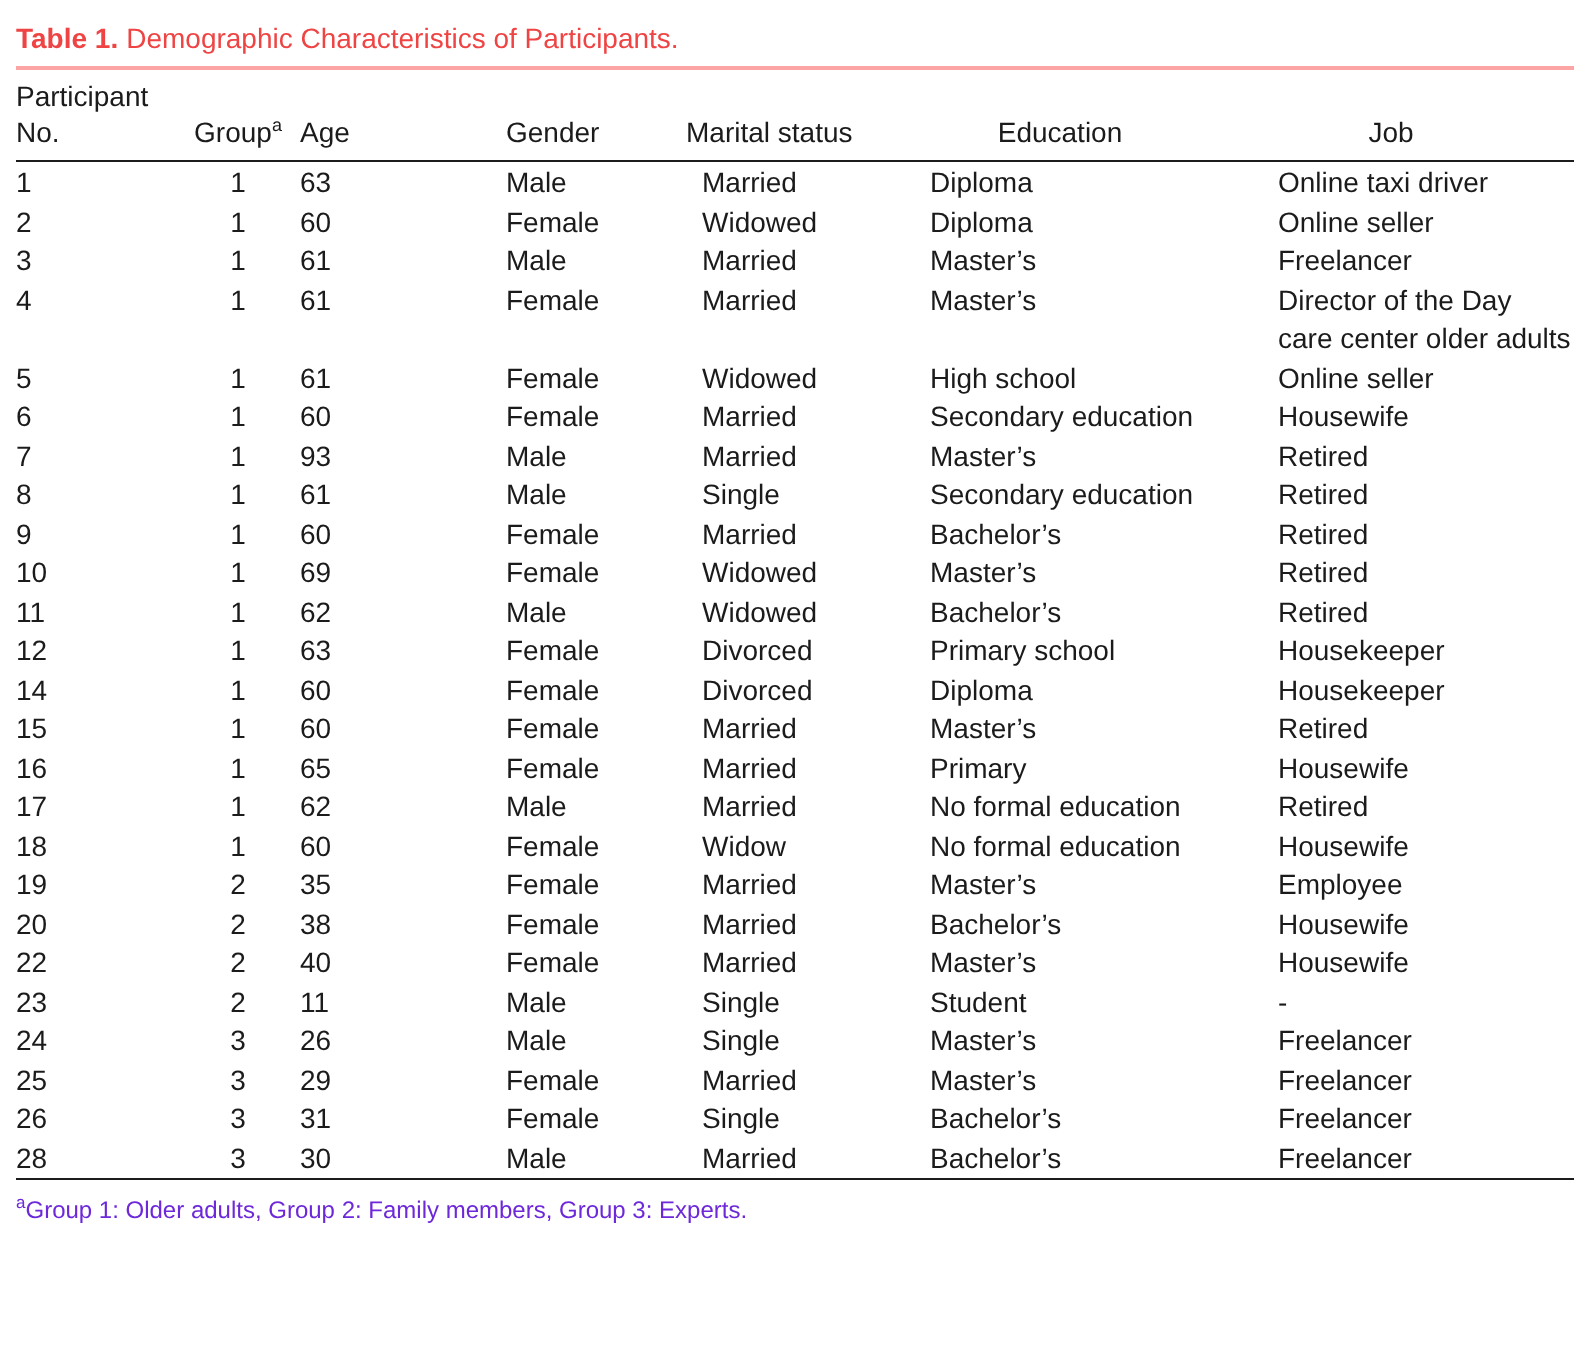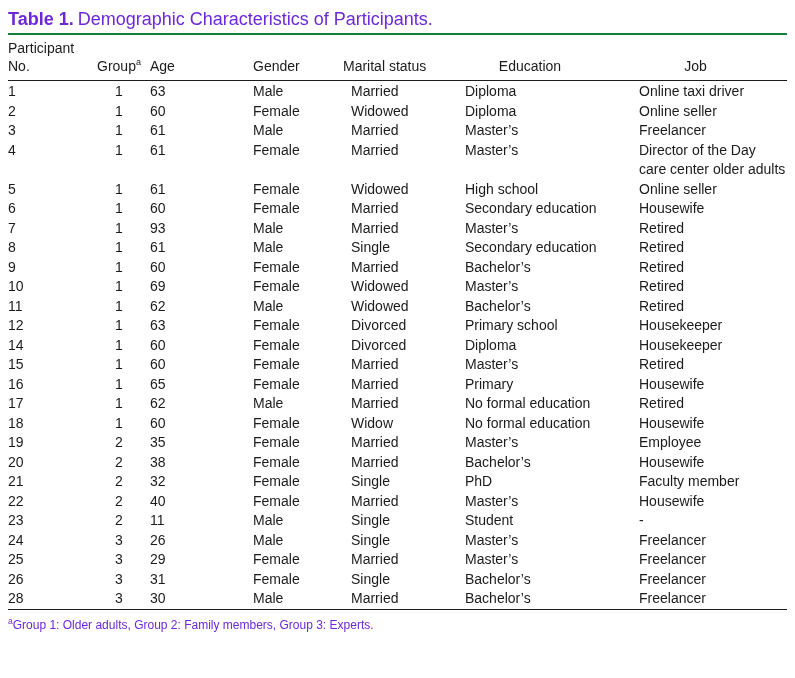--- a/index.html
+++ b/index.html
@@ -11,34 +11,34 @@
     color: #1b1b1b;
     overflow: hidden;
   }
   .page {
     width: 795px;
     height: 678px;
     background: #ffffff;
     padding: 9px 8px 0 8px;
   }
   .title {
-    font-size: 18px;
+    font-size: 14px;
     line-height: 20px;
     margin-bottom: 4px;
-    color: #6d28d9;
+    color: #ef4444;
   }
   .title .tnum { font-weight: bold; margin-right: 4px; }
   table {
     border-collapse: collapse;
     table-layout: fixed;
     width: 779px;
     font-size: 14px;
     color: #1b1b1b;
   }
-  thead { border-top: 2px solid #15803d; }
+  thead { border-top: 2px solid #fca5a5; }
   thead th {
     font-weight: normal;
     vertical-align: bottom;
     text-align: left;
     padding: 4px 0 5px 0;
     line-height: 18px;
     white-space: pre-line;
     border-bottom: 1.5px solid #1c1c1c;
   }
   thead th sup { font-size: 9px; line-height: 0; }
@@ -267,29 +267,20 @@
         <tr>
           <td class="col1">20</td>
           <td class="col2">2</td>
           <td class="col3">38</td>
           <td class="col4">Female</td>
           <td class="col5">Married</td>
           <td class="col6">Bachelor’s</td>
           <td class="col7">Housewife</td>
         </tr>
         <tr>
-          <td class="col1">21</td>
-          <td class="col2">2</td>
-          <td class="col3">32</td>
-          <td class="col4">Female</td>
-          <td class="col5">Single</td>
-          <td class="col6">PhD</td>
-          <td class="col7">Faculty member</td>
-        </tr>
-        <tr>
           <td class="col1">22</td>
           <td class="col2">2</td>
           <td class="col3">40</td>
           <td class="col4">Female</td>
           <td class="col5">Married</td>
           <td class="col6">Master’s</td>
           <td class="col7">Housewife</td>
         </tr>
         <tr>
           <td class="col1">23</td>

